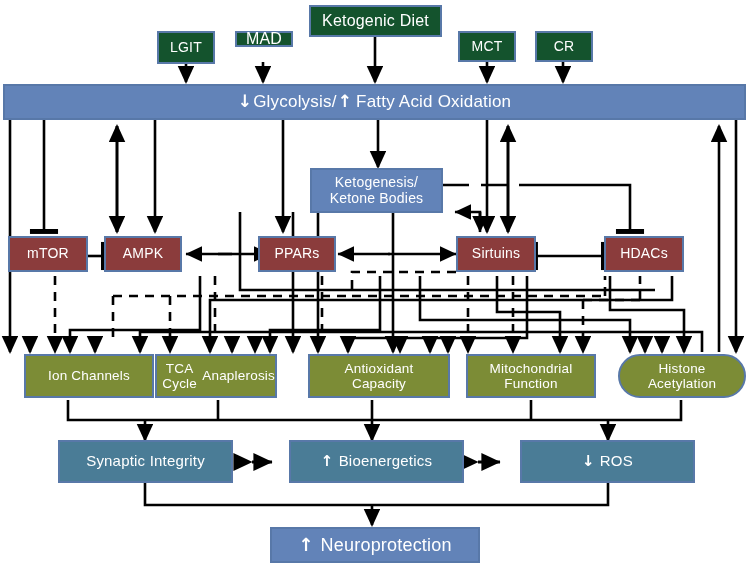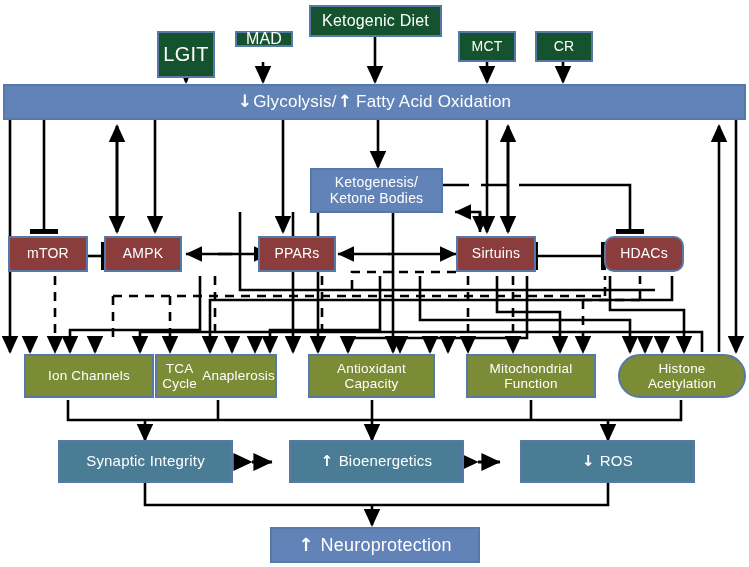--- a/index.html
+++ b/index.html
@@ -174,21 +174,21 @@
     <g fill="none" stroke="#000" stroke-width="2.6">
       <path d="M145,483 L145,505 L608,505 L608,483"></path>
       <path d="M372,505 L372,525" marker-end="url(#ah)"></path>
     </g>
   </svg>
 
   <div class="node orange" style="left:309px;top:5px;width:133px;height:32px;font-size:16px;">
     <span>Ketogenic Diet</span>
   </div>
 
-  <div class="node orange" style="left:157px;top:31px;width:58px;height:47px;font-size:20px;">
+  <div class="node orange" style="left:157px;top:31px;width:58px;height:33px;font-size:14px;">
     <span>LGIT</span>
   </div>
   <div class="node orange" style="left:235px;top:31px;width:58px;height:16px;font-size:16px;">
     <span>MAD</span>
   </div>
   <div class="node orange" style="left:458px;top:31px;width:58px;height:31px;font-size:14px;">
     <span>MCT</span>
   </div>
   <div class="node orange" style="left:535px;top:31px;width:58px;height:31px;font-size:14px;">
     <span>CR</span>
@@ -211,32 +211,32 @@
   </div>
   <div class="node red" style="left:104px;top:236px;width:78px;height:36px;font-size:14px;">
     <span>AMPK</span>
   </div>
   <div class="node red" style="left:258px;top:236px;width:78px;height:36px;font-size:14px;">
     <span>PPARs</span>
   </div>
   <div class="node red" style="left:456px;top:236px;width:80px;height:36px;font-size:14px;">
     <span>Sirtuins</span>
   </div>
-  <div class="node red" style="left:604px;top:236px;width:80px;height:36px;font-size:14px;border-radius:10px;">
+  <div class="node red" style="left:604px;top:236px;width:80px;height:36px;font-size:14px;">
     <span>HDACs</span>
   </div>
 
   <div class="node green" style="left:3px;top:354px;width:130px;height:44px;font-size:13.5px;flex-direction:column;margin-left:21px;">
     <span>Ion Channels</span>
   </div>
   <div class="node green" style="left:155px;top:354px;width:122px;height:44px;font-size:13.5px;flex-direction:row;">
     <span>TCA Cycle</span>
     <span>Anaplerosis</span>
   </div>
-  <div class="node green" style="left:308px;top:354px;width:127px;height:44px;font-size:13.5px;flex-direction:column;">
+  <div class="node green" style="left:308px;top:354px;width:142px;height:44px;font-size:13.5px;flex-direction:column;">
     <span>Antioxidant</span>
     <span>Capacity</span>
   </div>
   <div class="node green" style="left:466px;top:354px;width:130px;height:44px;font-size:13.5px;flex-direction:column;">
     <span>Mitochondrial</span>
     <span>Function</span>
   </div>
   <div class="node green" style="left:618px;top:354px;width:128px;height:44px;font-size:13.5px;flex-direction:column;border-radius:22px;">
     <span>Histone</span>
     <span>Acetylation</span>

